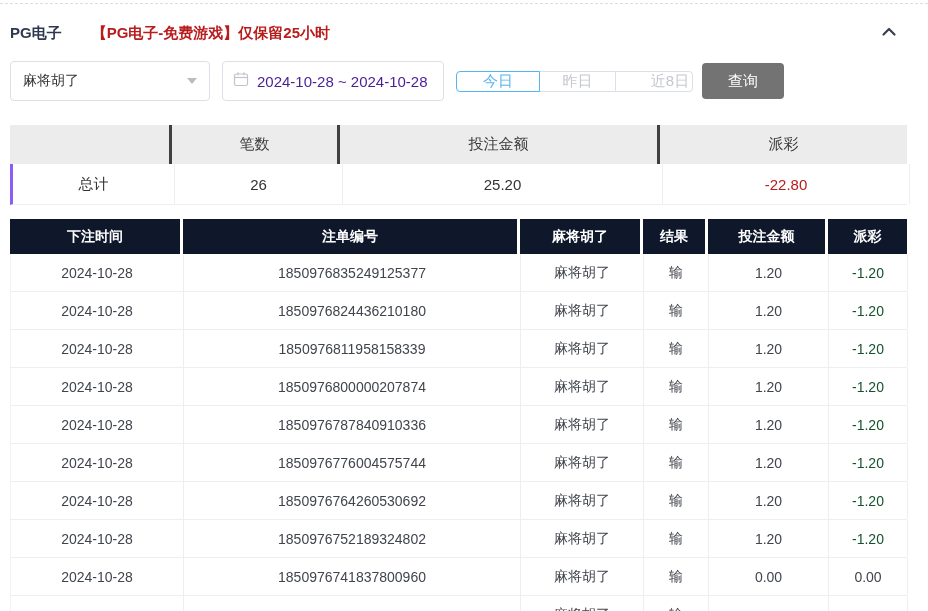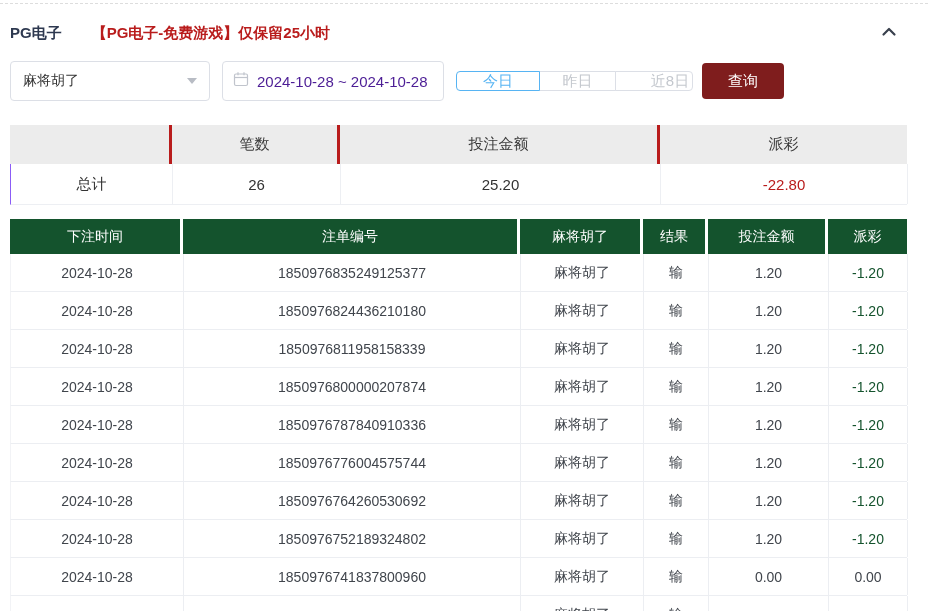--- a/index.html
+++ b/index.html
@@ -20,47 +20,47 @@
   .select-box { width: 200px; height: 40px; border: 1px solid #dcdfe6; border-radius: 4px;
     display: flex; align-items: center; justify-content: space-between; padding: 0 12px;
     background: #fff; cursor: pointer; }
   .select-box .sel-text { font-size: 14px; color: #333; }
   .caret-down { width: 0; height: 0; border-left: 5px solid transparent;
     border-right: 5px solid transparent; border-top: 6px solid #b8bcc4; }
   .date-box { margin-left: 12px; width: 222px; height: 40px; border: 1px solid #dcdfe6;
     border-radius: 4px; display: flex; align-items: center; padding: 0 10px; gap: 8px;
     background: #fff; cursor: pointer; }
   .date-box .date-text { font-size: 15px; color: #4c1d95; white-space: nowrap; }
-  .btn-group { margin-left: 12px; display: flex; height: 20px; }
+  .btn-group { margin-left: 12px; display: flex; height: 20px; align-items: center; }
   .btn-group button { background: #fff; border: 1px solid #dcdfe6; font-size: 15px;
     color: #c4c8ce; cursor: pointer; padding: 0; font-family: inherit; }
   .btn-group button:nth-child(1) { width: 84px; border-radius: 4px 0 0 4px; }
   .btn-group button:nth-child(2) { width: 77px; margin-left: -1px; }
   .btn-group button:nth-child(3) { width: 78px; margin-left: -1px; border-radius: 0 4px 4px 0; padding-left: 32px; }
   .btn-group button.active { border-color: #57b4f3; color: #57b4f3; position: relative; z-index: 1; }
-  .search-btn { margin-left: 9px; width: 82px; height: 36px; background: #7f1d1d; color: #fff;
+  .search-btn { margin-left: 9px; width: 82px; height: 36px; background: #737373; color: #fff;
     border: none; border-radius: 4px; font-size: 15px; cursor: pointer; font-family: inherit; }
 
   
   .summary { margin-top: 22px; }
   .sum-head, .sum-row { display: grid; grid-template-columns: 162px 168px 320px 247px; }
   .sum-head { height: 39px; }
   .sum-head .sh { background: #ececec; display: flex; align-items: center; justify-content: center;
-    font-size: 15px; color: #3a3a3a; border-right: 3px solid #b91c1c; }
+    font-size: 15px; color: #3a3a3a; border-right: 3px solid #404040; }
   .sum-head .sh:last-child { border-right: none; }
-  .sum-row { height: 41px; border-bottom: 1px solid #edeff3; border-left: 1px solid #8b5cf6; }
+  .sum-row { height: 41px; border-bottom: 1px solid #edeff3; border-left: 3px solid #8b5cf6; }
   .sum-row .sc { display: flex; align-items: center; justify-content: center; font-size: 15px;
     color: #333; border-right: 1px solid #edeff3; }
   .sum-row .sc.neg { color: #b91c1c; }
 
   
   .main-table { margin-top: 14px; }
   .thead, .trow { display: grid; grid-template-columns: 173px 337px 123px 65px 120px 79px; }
   .thead { height: 35px; }
-  .thead .th { background: #14532d; color: #fff; font-weight: normal; font-size: 14px;
+  .thead .th { background: #0f172a; color: #fff; font-weight: bold; font-size: 14px;
     display: flex; align-items: center; justify-content: center; border-right: 3px solid #fff; }
   .thead .th:last-child { border-right: none; }
   .trow { height: 38px; border-bottom: 1px solid #eceef2; border-left: 1px solid #f2f3f6; }
   .trow .td { display: flex; align-items: center; justify-content: center; font-size: 14px;
     color: #40454c; border-right: 1px solid #eceef2; overflow: hidden; white-space: nowrap; }
   .trow .td.neg { color: #14532d; }
 </style>
 </head>
 <body>
 

